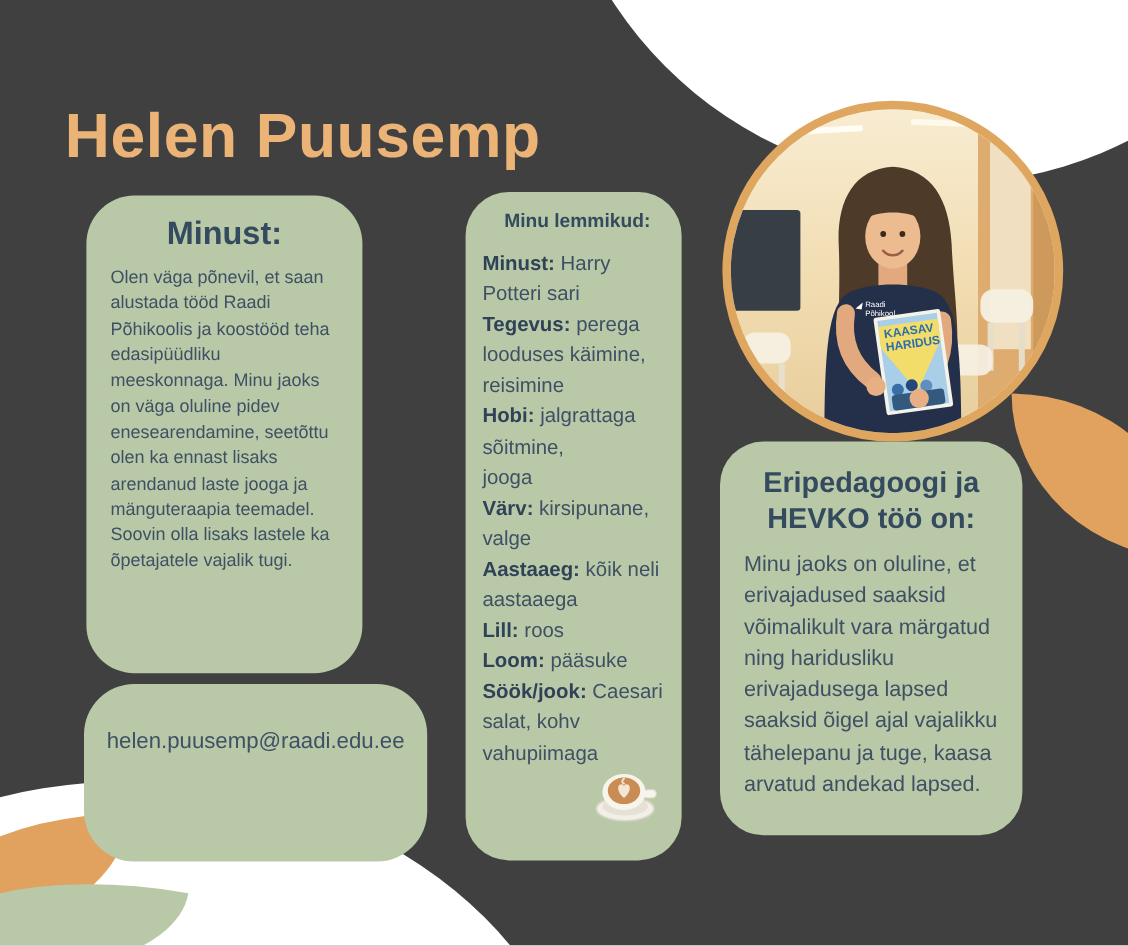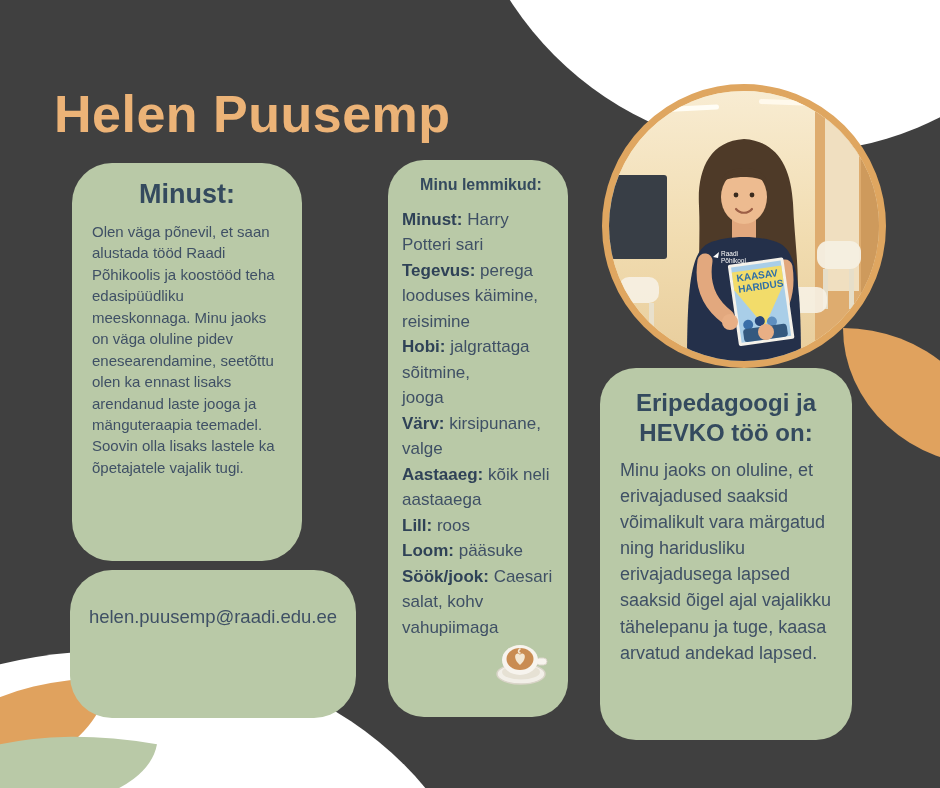--- a/index.html
+++ b/index.html
@@ -34,21 +34,21 @@
   .card-minust .body{margin-top:11px;font-size:15px;line-height:1.43;}
   .card-kontakt{left:70px;top:570px;width:286px;height:148px;padding:20px 16px 0 16px;border-radius:42px;}
   .card-kontakt h2{font-size:27px;}
   .card-kontakt .email{margin-top:16px;text-align:center;font-size:18.5px;}
   .card-favorites{left:388px;top:160px;width:180px;height:557px;padding:16px 8px 0 14px;border-radius:36px;}
   .card-favorites h2{font-size:16px;line-height:1.18;}
   .card-favorites .fav-list{margin-top:12px;font-size:17px;line-height:1.5;}
   .fav-label{font-weight:bold;color:#2F4257;}
   .fav-value{white-space:pre-line;}
   .coffee{position:absolute;left:106px;top:472px;width:56px;height:56px;}
-  .card-special{left:600px;top:368px;width:252px;height:372px;padding:20px 20px 0 20px;border-radius:36px;}
+  .card-special{left:600px;top:368px;width:252px;height:328px;padding:20px 20px 0 20px;border-radius:36px;}
   .card-special h2{font-size:24px;line-height:1.25;}
   .card-special .body{margin-top:9px;font-size:18px;line-height:1.45;}
   
   .photo-wrap{
     position:absolute;left:602px;top:84px;width:270px;height:270px;
     border:7px solid #DFA660;border-radius:50%;overflow:hidden;background:#F2DDB4;
   }
   .photo-wrap svg{display:block;}
 </style>
 </head>

